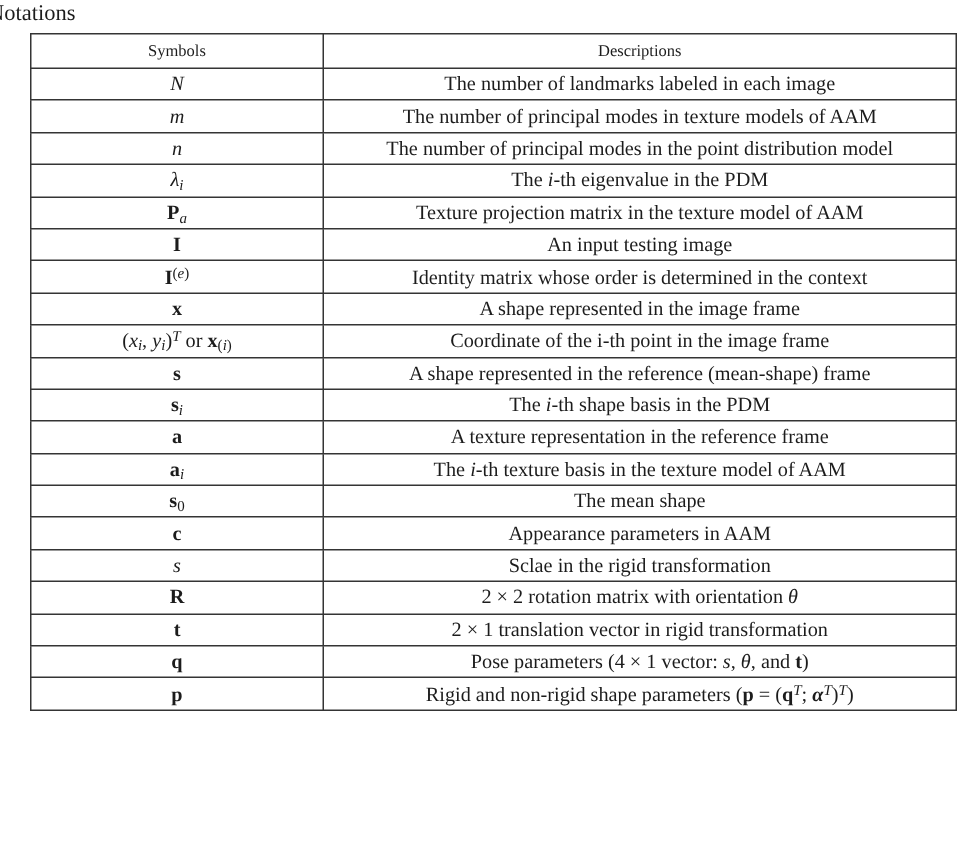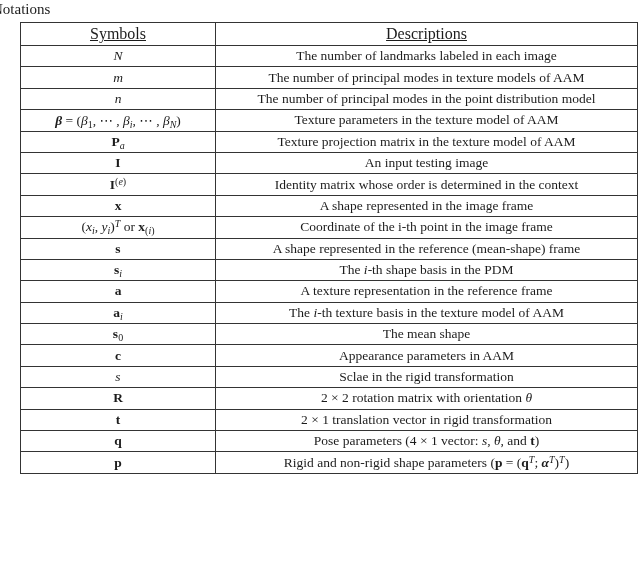--- a/index.html
+++ b/index.html
@@ -27,23 +27,22 @@
   th, td {
     border: 1px solid #343434;
     text-align: center;
     vertical-align: middle;
     padding: 0 4px;
     white-space: nowrap;
     overflow: hidden;
   }
   th {
     height: 23px;
-    font-size: 16px;
+    font-size: 11px;
     font-weight: normal;
-    text-decoration: underline;
   }
   td {
     height: 21.4px;
     font-size: 13.5px;
   }
   .col-sym { width: 195px; }
   .col-desc { width: 422px; }
   sub, sup {
     font-size: 10px;
     line-height: 0;
@@ -72,22 +71,22 @@
       </tr>
       <tr>
         <td class="col-sym"><i>m</i></td>
         <td class="col-desc">The number of principal modes in texture models of AAM</td>
       </tr>
       <tr>
         <td class="col-sym"><i>n</i></td>
         <td class="col-desc">The number of principal modes in the point distribution model</td>
       </tr>
       <tr>
-        <td class="col-sym"><b><i>β</i></b> = (<i>β</i><sub>1</sub>, ⋯ , <i>β</i><sub><i>i</i></sub>, ⋯ , <i>β</i><sub><i>N</i></sub>)</td>
-        <td class="col-desc">Texture parameters in the texture model of AAM</td>
+        <td class="col-sym"><i>λ</i><sub><i>i</i></sub></td>
+        <td class="col-desc">The <i>i</i>-th eigenvalue in the PDM</td>
       </tr>
       <tr>
         <td class="col-sym"><b>P</b><sub><i>a</i></sub></td>
         <td class="col-desc">Texture projection matrix in the texture model of AAM</td>
       </tr>
       <tr>
         <td class="col-sym"><b>I</b></td>
         <td class="col-desc">An input testing image</td>
       </tr>
       <tr>

